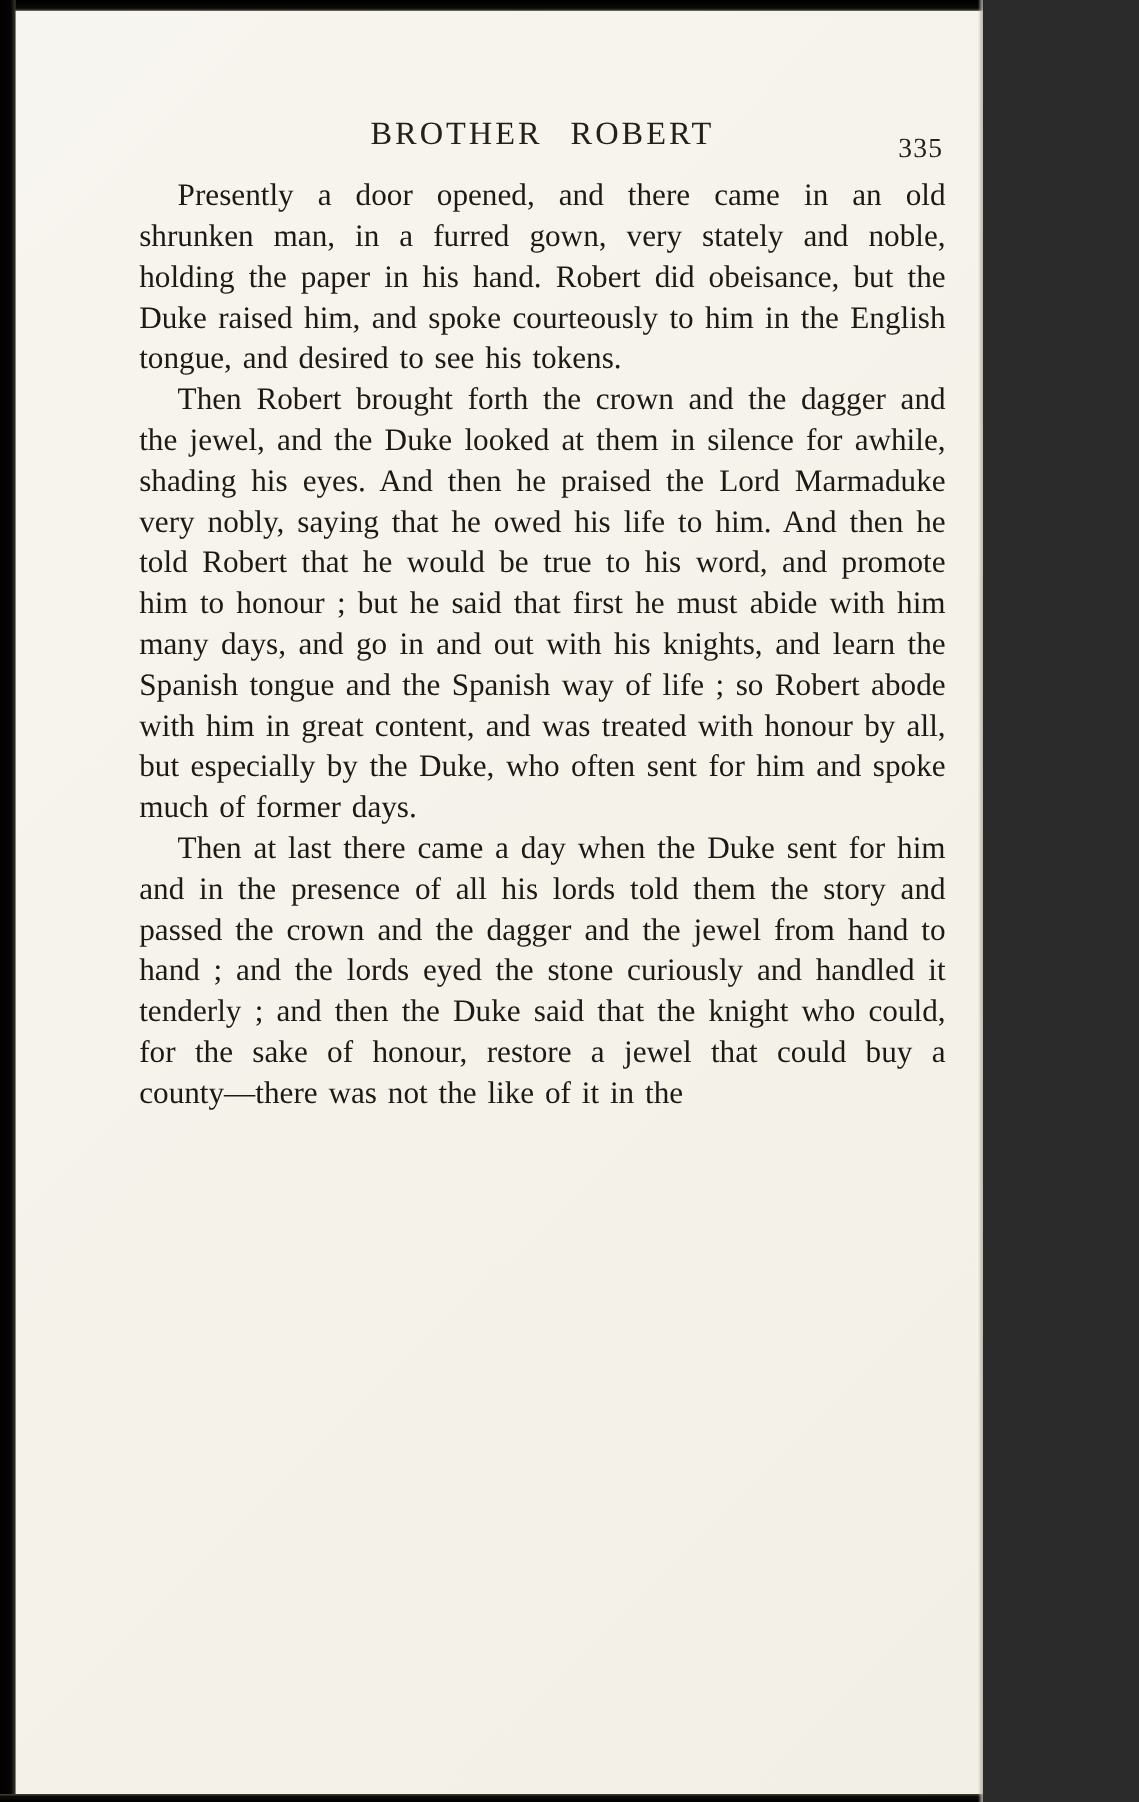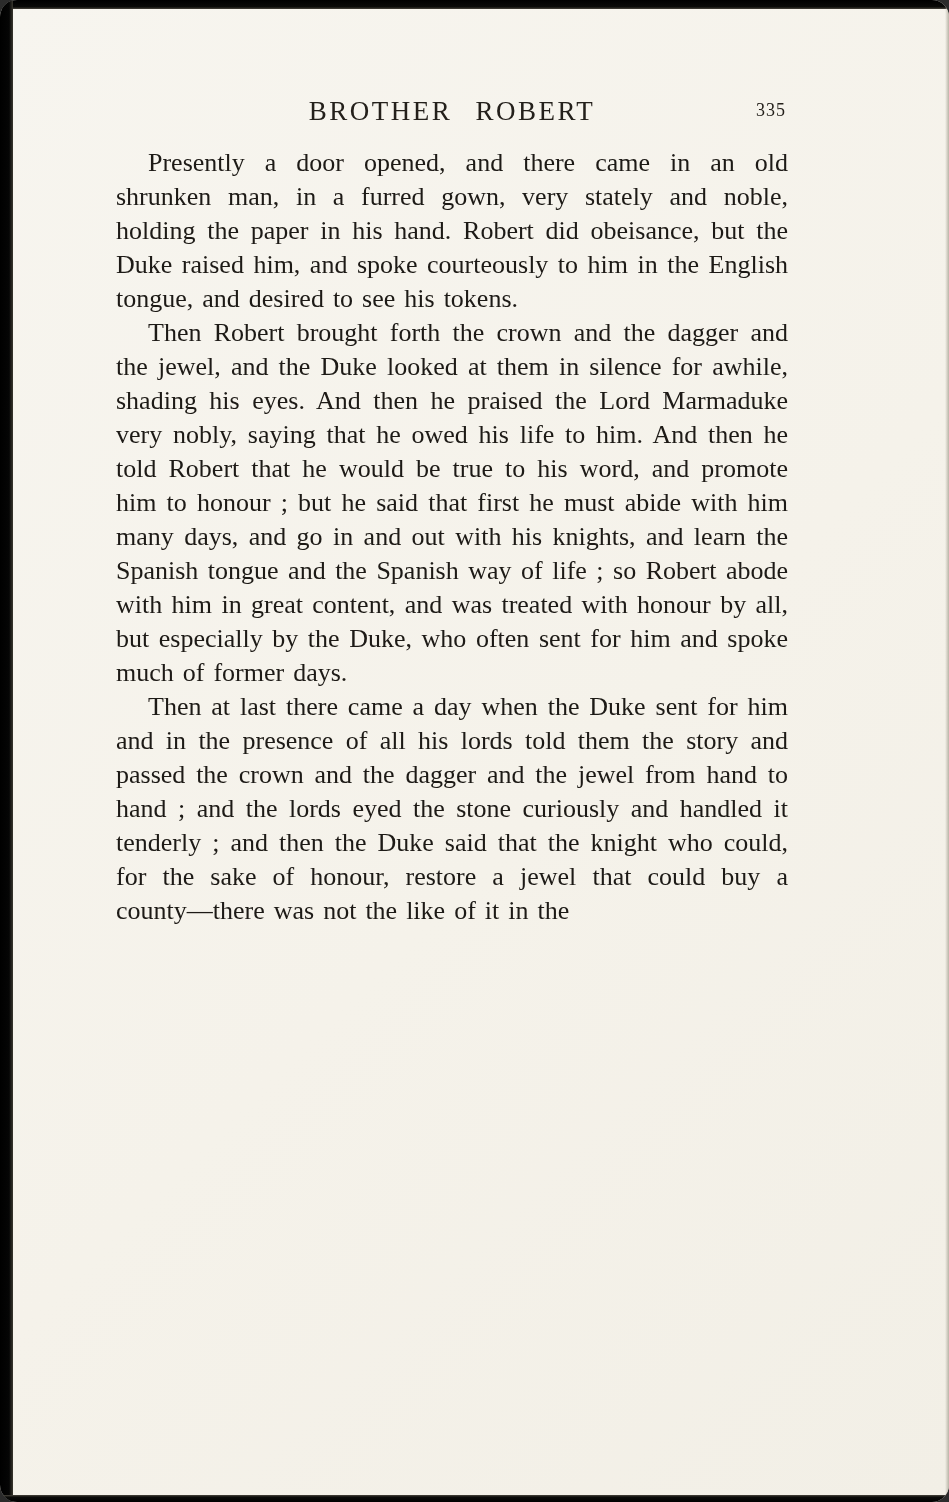--- a/index.html
+++ b/index.html
@@ -2,28 +2,27 @@
 <html><head>
 <meta charset="utf-8">
 <style>
   html, body {
     margin: 0;
     padding: 0;
     background: #2b2b2b;
   }
   .page {
     position: relative;
-    width: 949px;
+    width: 819px;
     height: 1502px;
     background: linear-gradient(135deg, #f7f5ef 0%, #f5f2ea 55%, #f2efe6 100%);
     overflow: hidden;
     box-sizing: border-box;
     font-family: "Liberation Serif", "DejaVu Serif", serif;
     color: #1d1a16;
-    border-radius: 17px;
   }
   
   .edge-left {
     position: absolute;
     left: 0; top: 0;
     width: 13px; height: 100%;
     background: linear-gradient(90deg, #000 0%, #050505 70%, #3a382f 100%);
   }
   .edge-top {
     position: absolute;
@@ -59,22 +58,22 @@
     left: 0; right: 0;
     text-align: center;
     font-size: 27px;
     letter-spacing: 2.5px;
     word-spacing: 14px;
     color: #24201b;
   }
   .page-number {
     position: absolute;
     right: 2px;
-    top: 4px;
-    font-size: 18px;
+    top: 15px;
+    font-size: 23px;
     letter-spacing: 1px;
     color: #24201b;
   }
   .body-text p {
     margin: 0;
     font-size: 26px;
     line-height: 34px;
     text-align: justify;
     text-indent: 32px;
     word-spacing: 2.5px;

